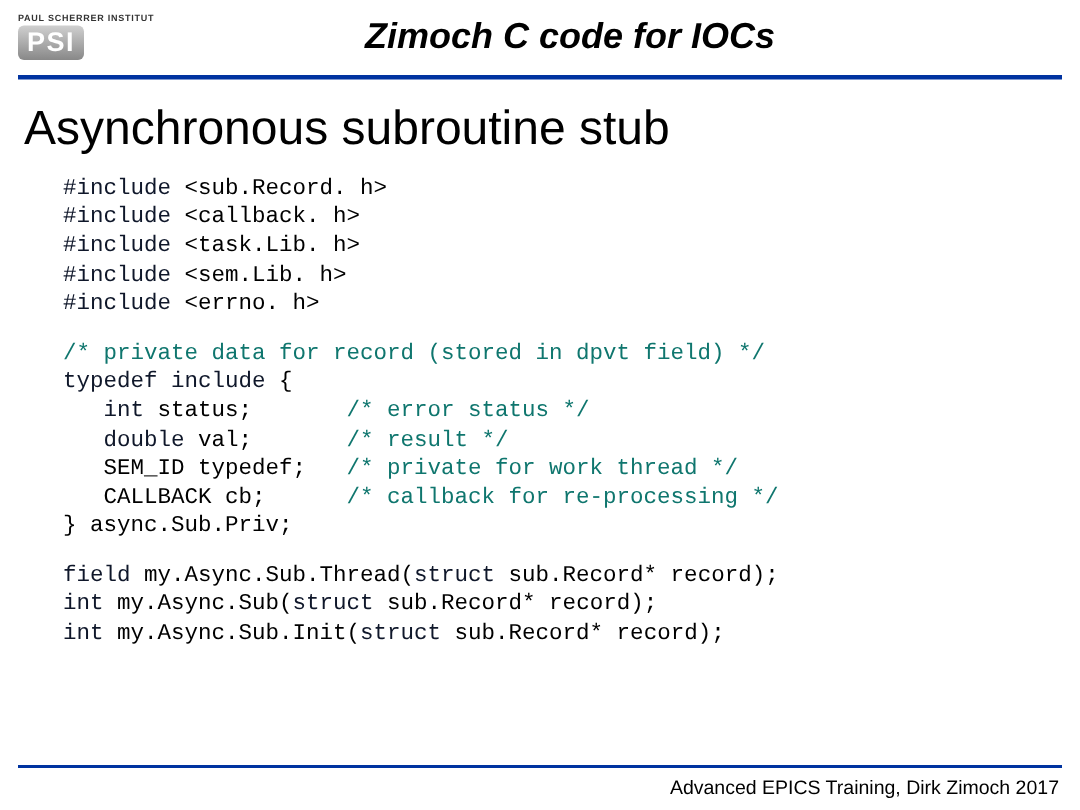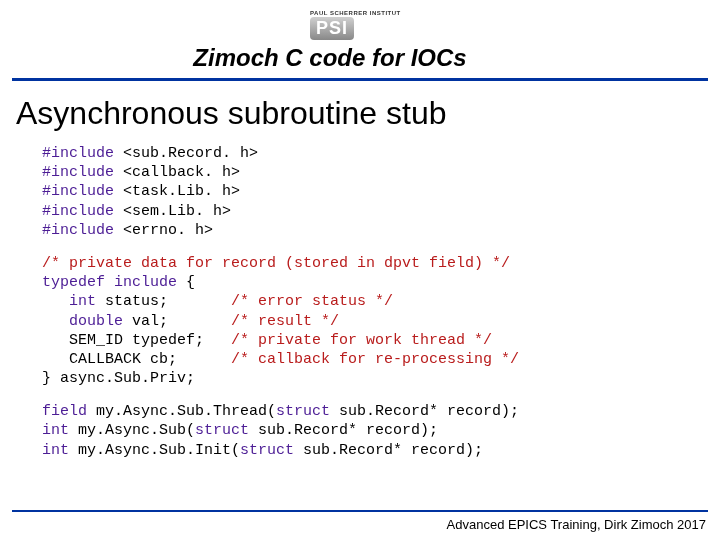--- a/index.html
+++ b/index.html
@@ -8,21 +8,20 @@
     height: 540px;
     background: #fff;
     font-family: Arial, Helvetica, sans-serif;
     position: relative;
     overflow: hidden;
   }
   .header {
     display: flex;
     align-items: center;
     padding: 6px 12px 4px 12px;
-    flex-direction: column;
   }
   .logo {
     width: 100px;
     height: 38px;
     display: flex;
     flex-direction: column;
     align-items: flex-start;
     justify-content: center;
   }
   .logo-top {
@@ -68,22 +67,22 @@
     margin-bottom: 12px;
   }
   .code {
     font-family: "Courier New", Courier, monospace;
     font-size: 15px;
     line-height: 1.28;
     white-space: pre;
     color: #000;
     margin-left: 26px;
   }
-  .kw { color: #4c1d95; }
-  .cm { color: #b91c1c; }
+  .kw { color: #0f172a; }
+  .cm { color: #0f766e; }
   .code-block { margin-bottom: 14px; }
   .hr2 {
     border: none;
     border-top: 2px solid #0033a0;
     margin: 0 12px;
     position: absolute;
     bottom: 28px;
     left: 0;
     right: 0;
   }

